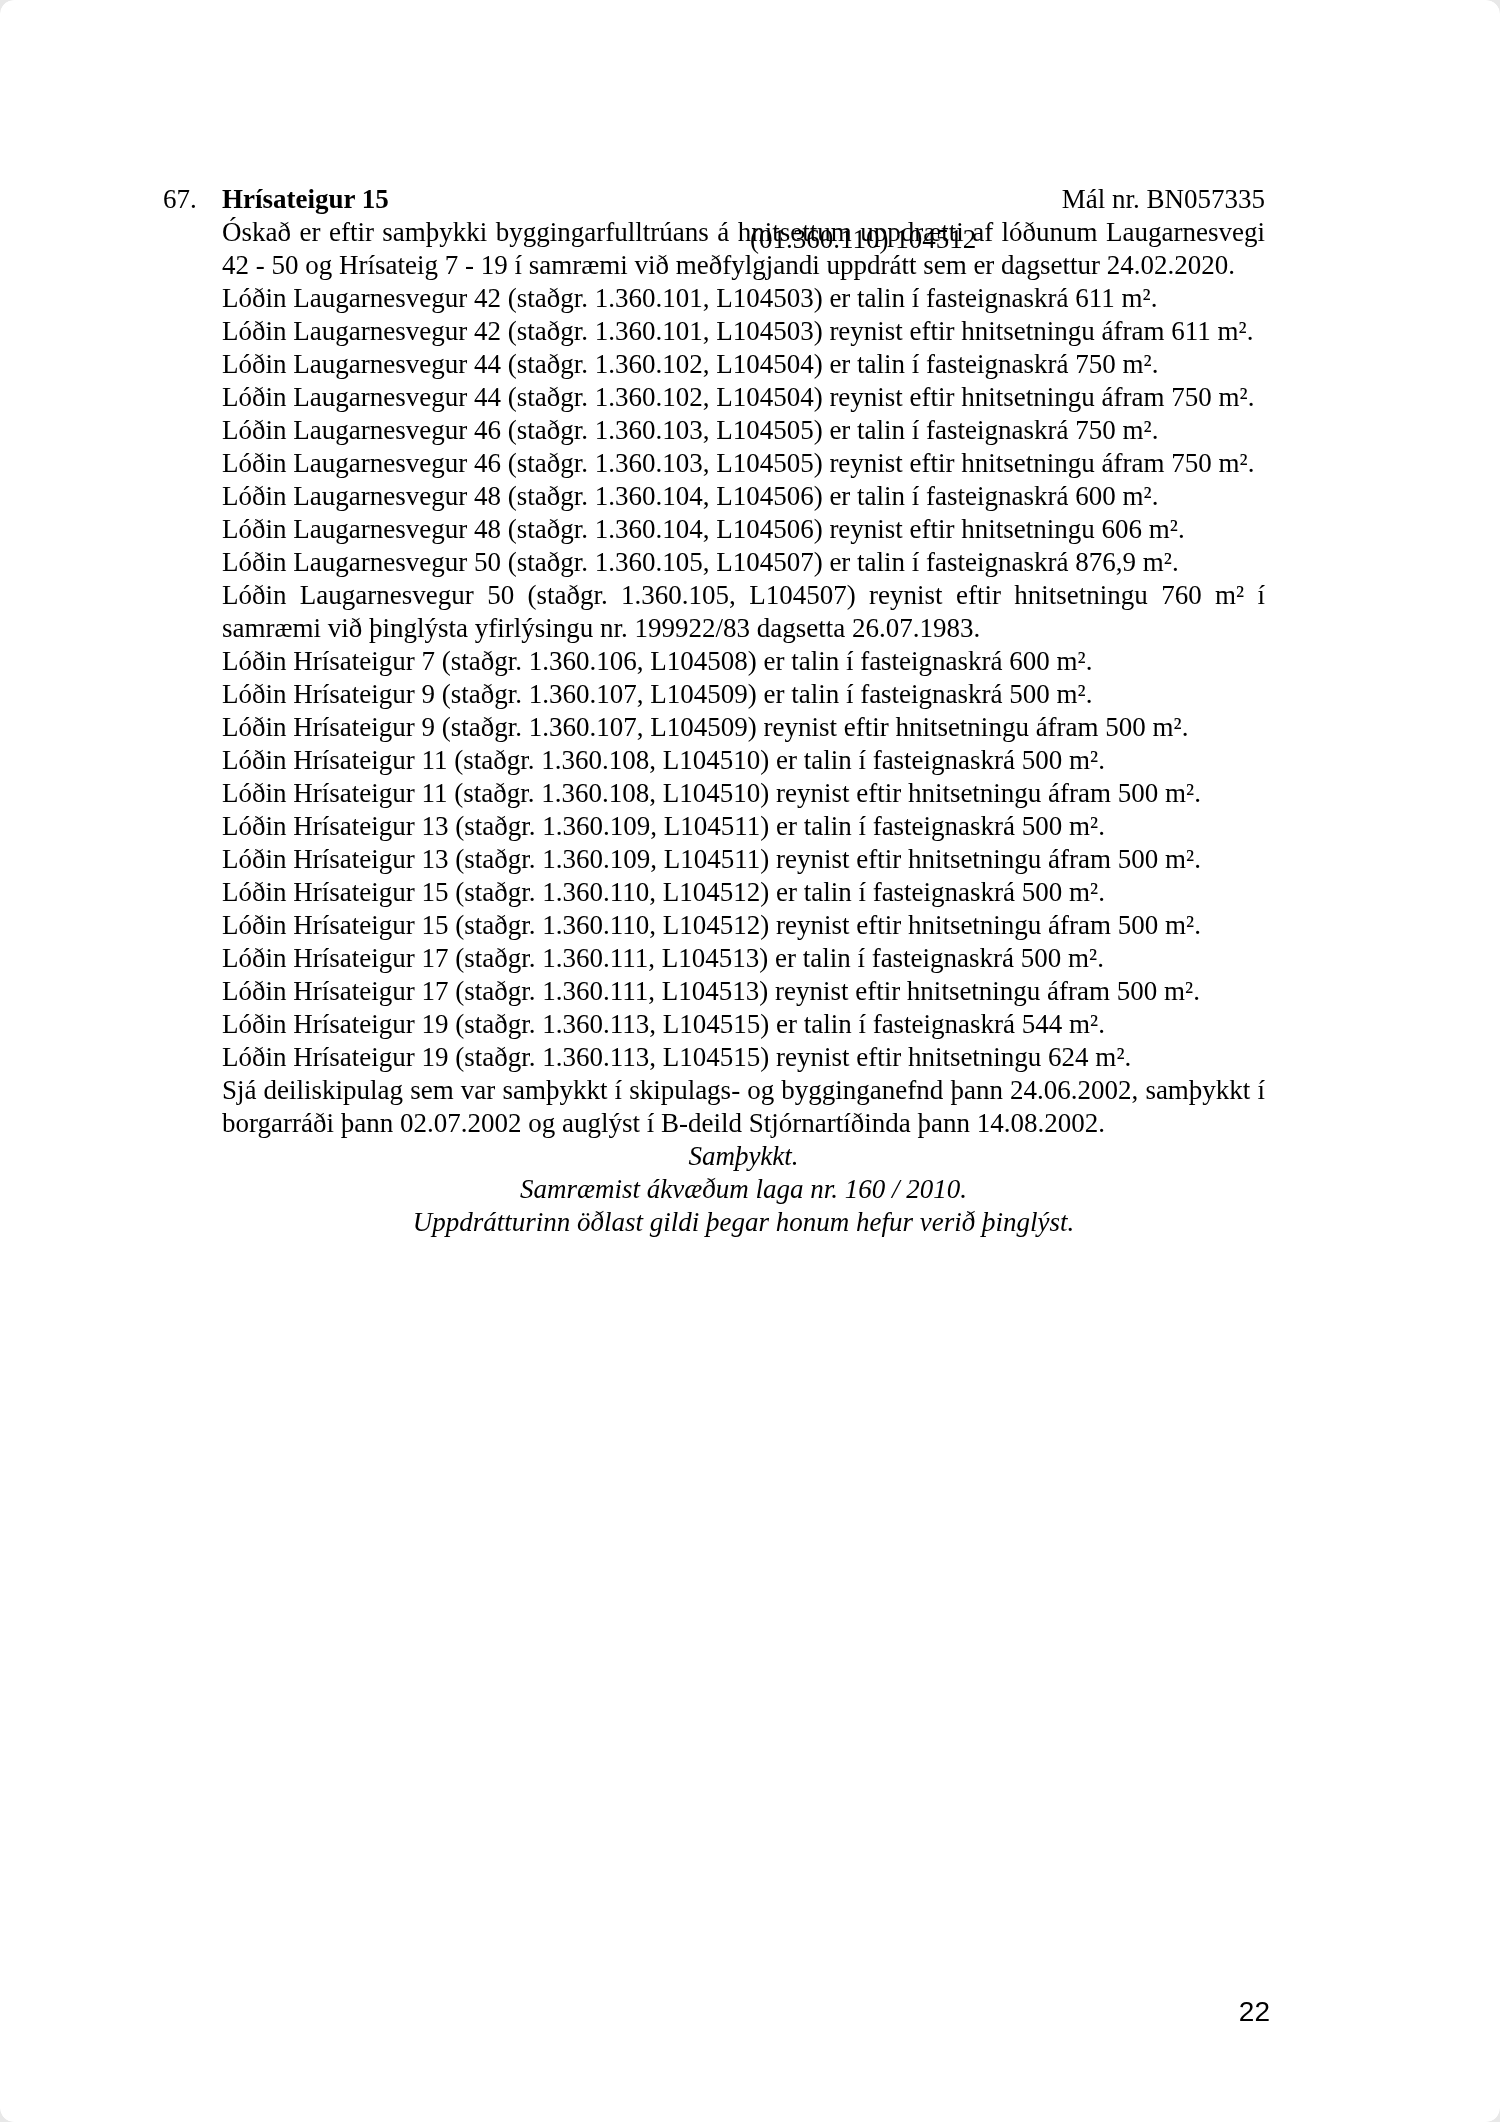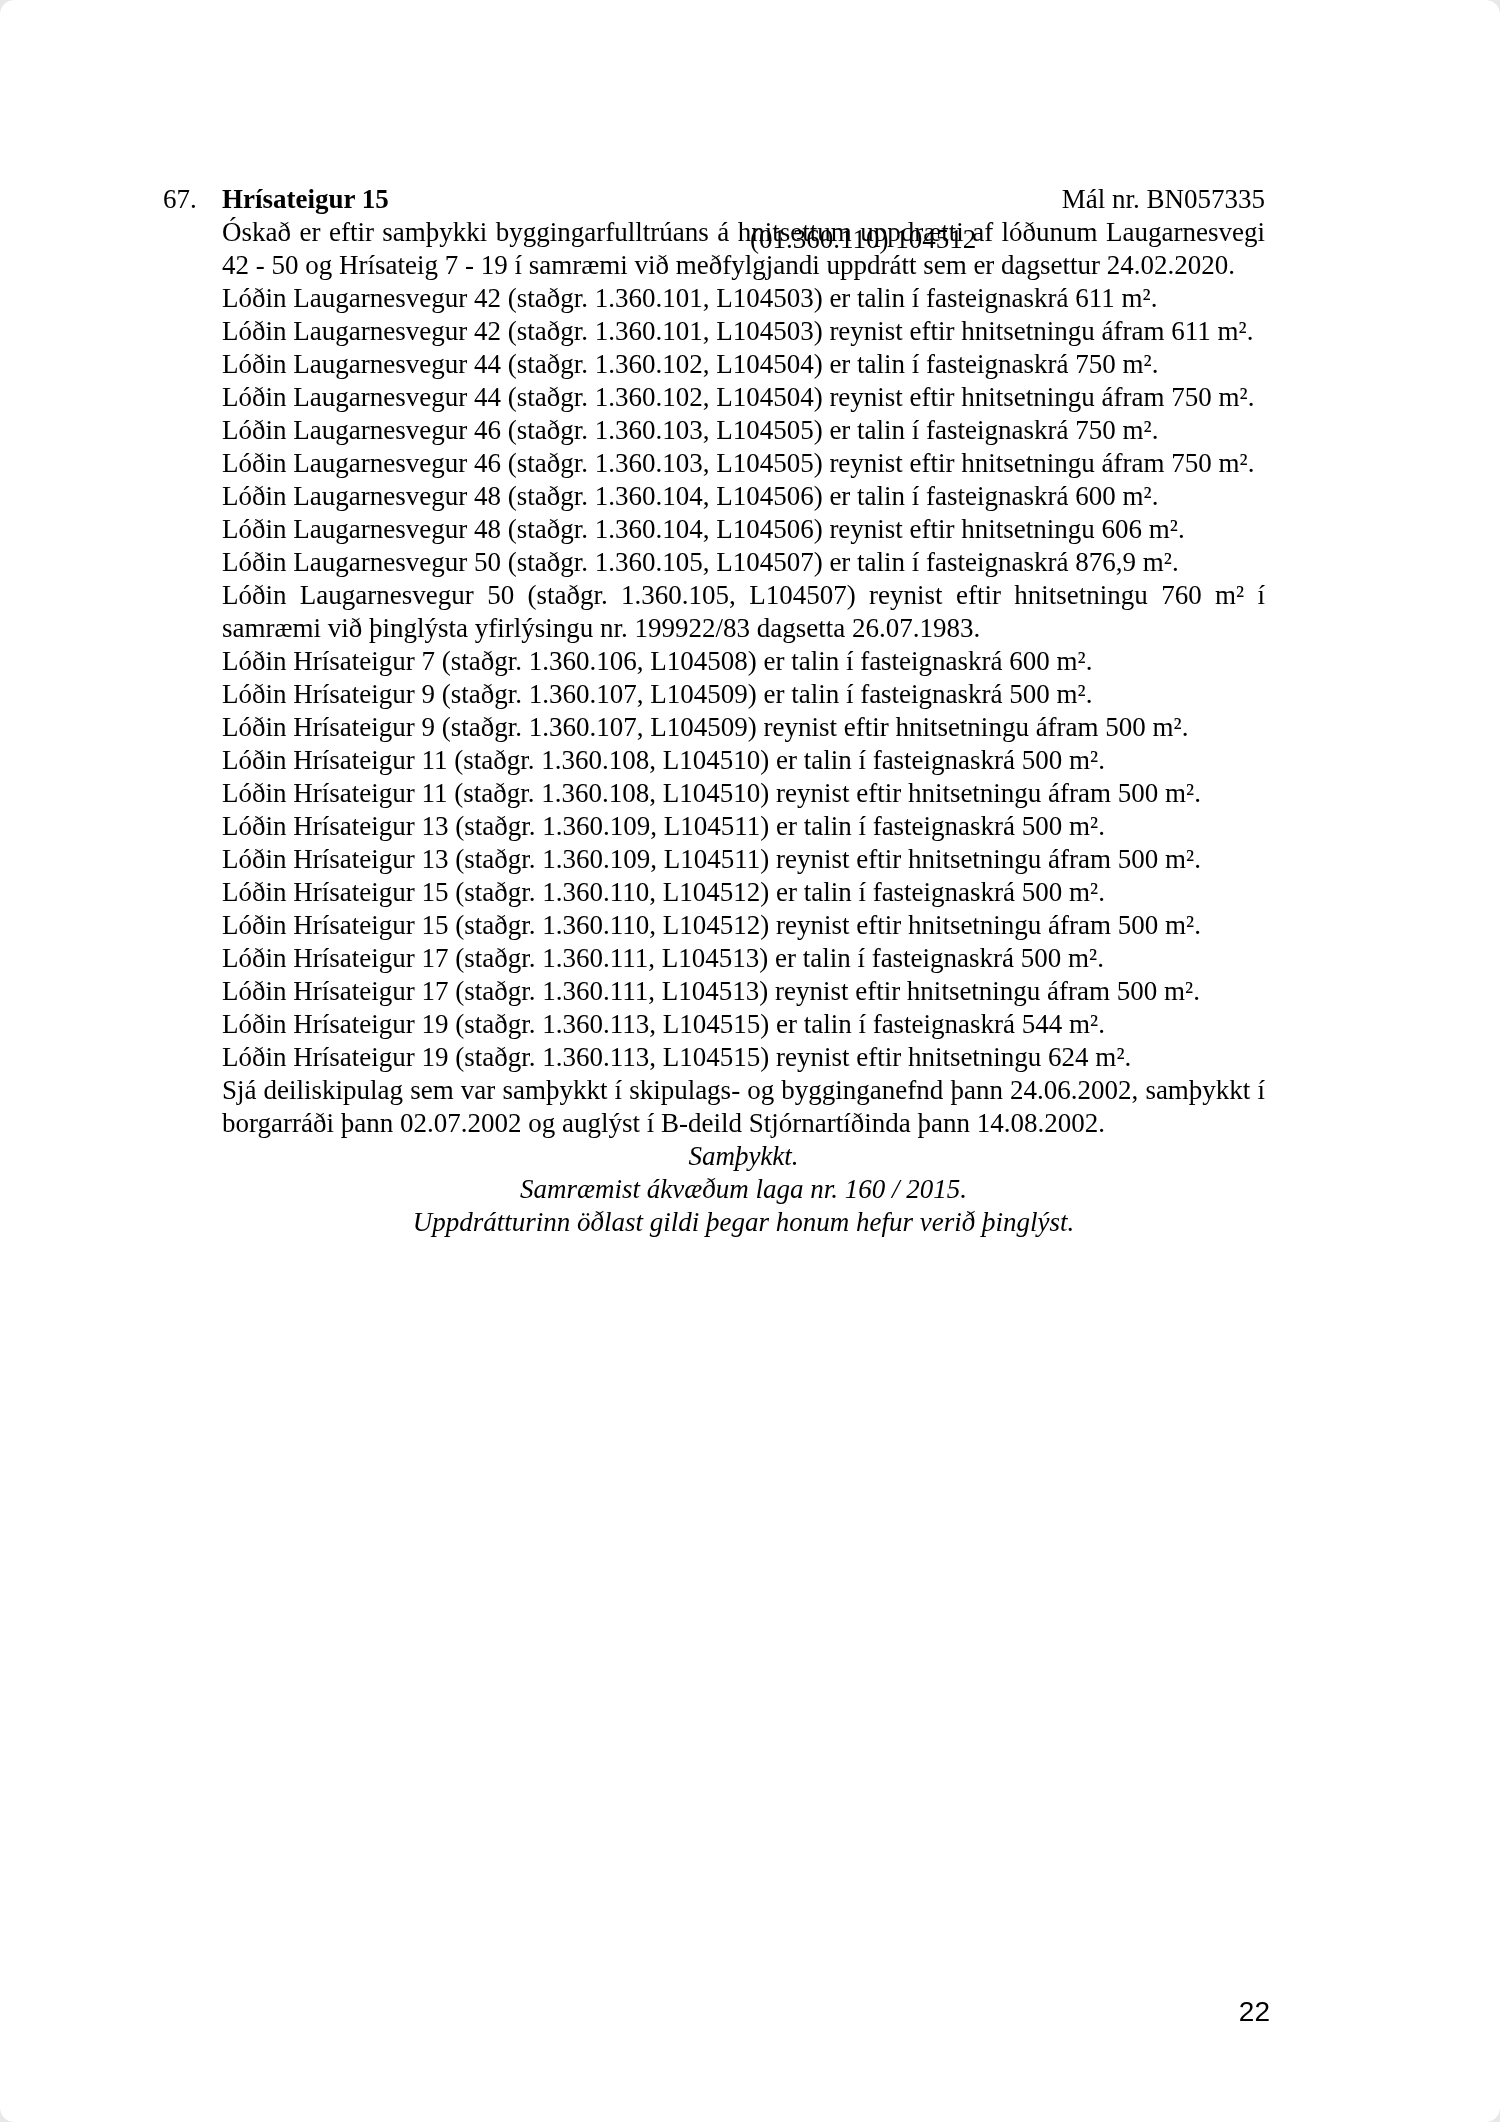--- a/index.html
+++ b/index.html
@@ -92,17 +92,17 @@
     <p>Lóðin Hrísateigur 13 (staðgr. 1.360.109, L104511) er talin í fasteignaskrá 500 m².</p>
     <p>Lóðin Hrísateigur 13 (staðgr. 1.360.109, L104511) reynist eftir hnitsetningu áfram 500 m².</p>
     <p>Lóðin Hrísateigur 15 (staðgr. 1.360.110, L104512) er talin í fasteignaskrá 500 m².</p>
     <p>Lóðin Hrísateigur 15 (staðgr. 1.360.110, L104512) reynist eftir hnitsetningu áfram 500 m².</p>
     <p>Lóðin Hrísateigur 17 (staðgr. 1.360.111, L104513) er talin í fasteignaskrá 500 m².</p>
     <p>Lóðin Hrísateigur 17 (staðgr. 1.360.111, L104513) reynist eftir hnitsetningu áfram 500 m².</p>
     <p>Lóðin Hrísateigur 19 (staðgr. 1.360.113, L104515) er talin í fasteignaskrá 544 m².</p>
     <p>Lóðin Hrísateigur 19 (staðgr. 1.360.113, L104515) reynist eftir hnitsetningu 624 m².</p>
     <p>Sjá deiliskipulag sem var samþykkt í skipulags- og bygginganefnd þann 24.06.2002, samþykkt í borgarráði þann 02.07.2002 og auglýst í B-deild Stjórnartíðinda þann 14.08.2002.</p>
     <p class="italic">Samþykkt.</p>
-    <p class="italic">Samræmist ákvæðum laga nr. 160 / 2015.</p>
+    <p class="italic">Samræmist ákvæðum laga nr. 160 / 2010.</p>
     <p class="italic">Uppdrátturinn öðlast gildi þegar honum hefur verið þinglýst.</p>
   </div>
   <div class="page-number">22</div>
 </div>
 
 </body></html>

